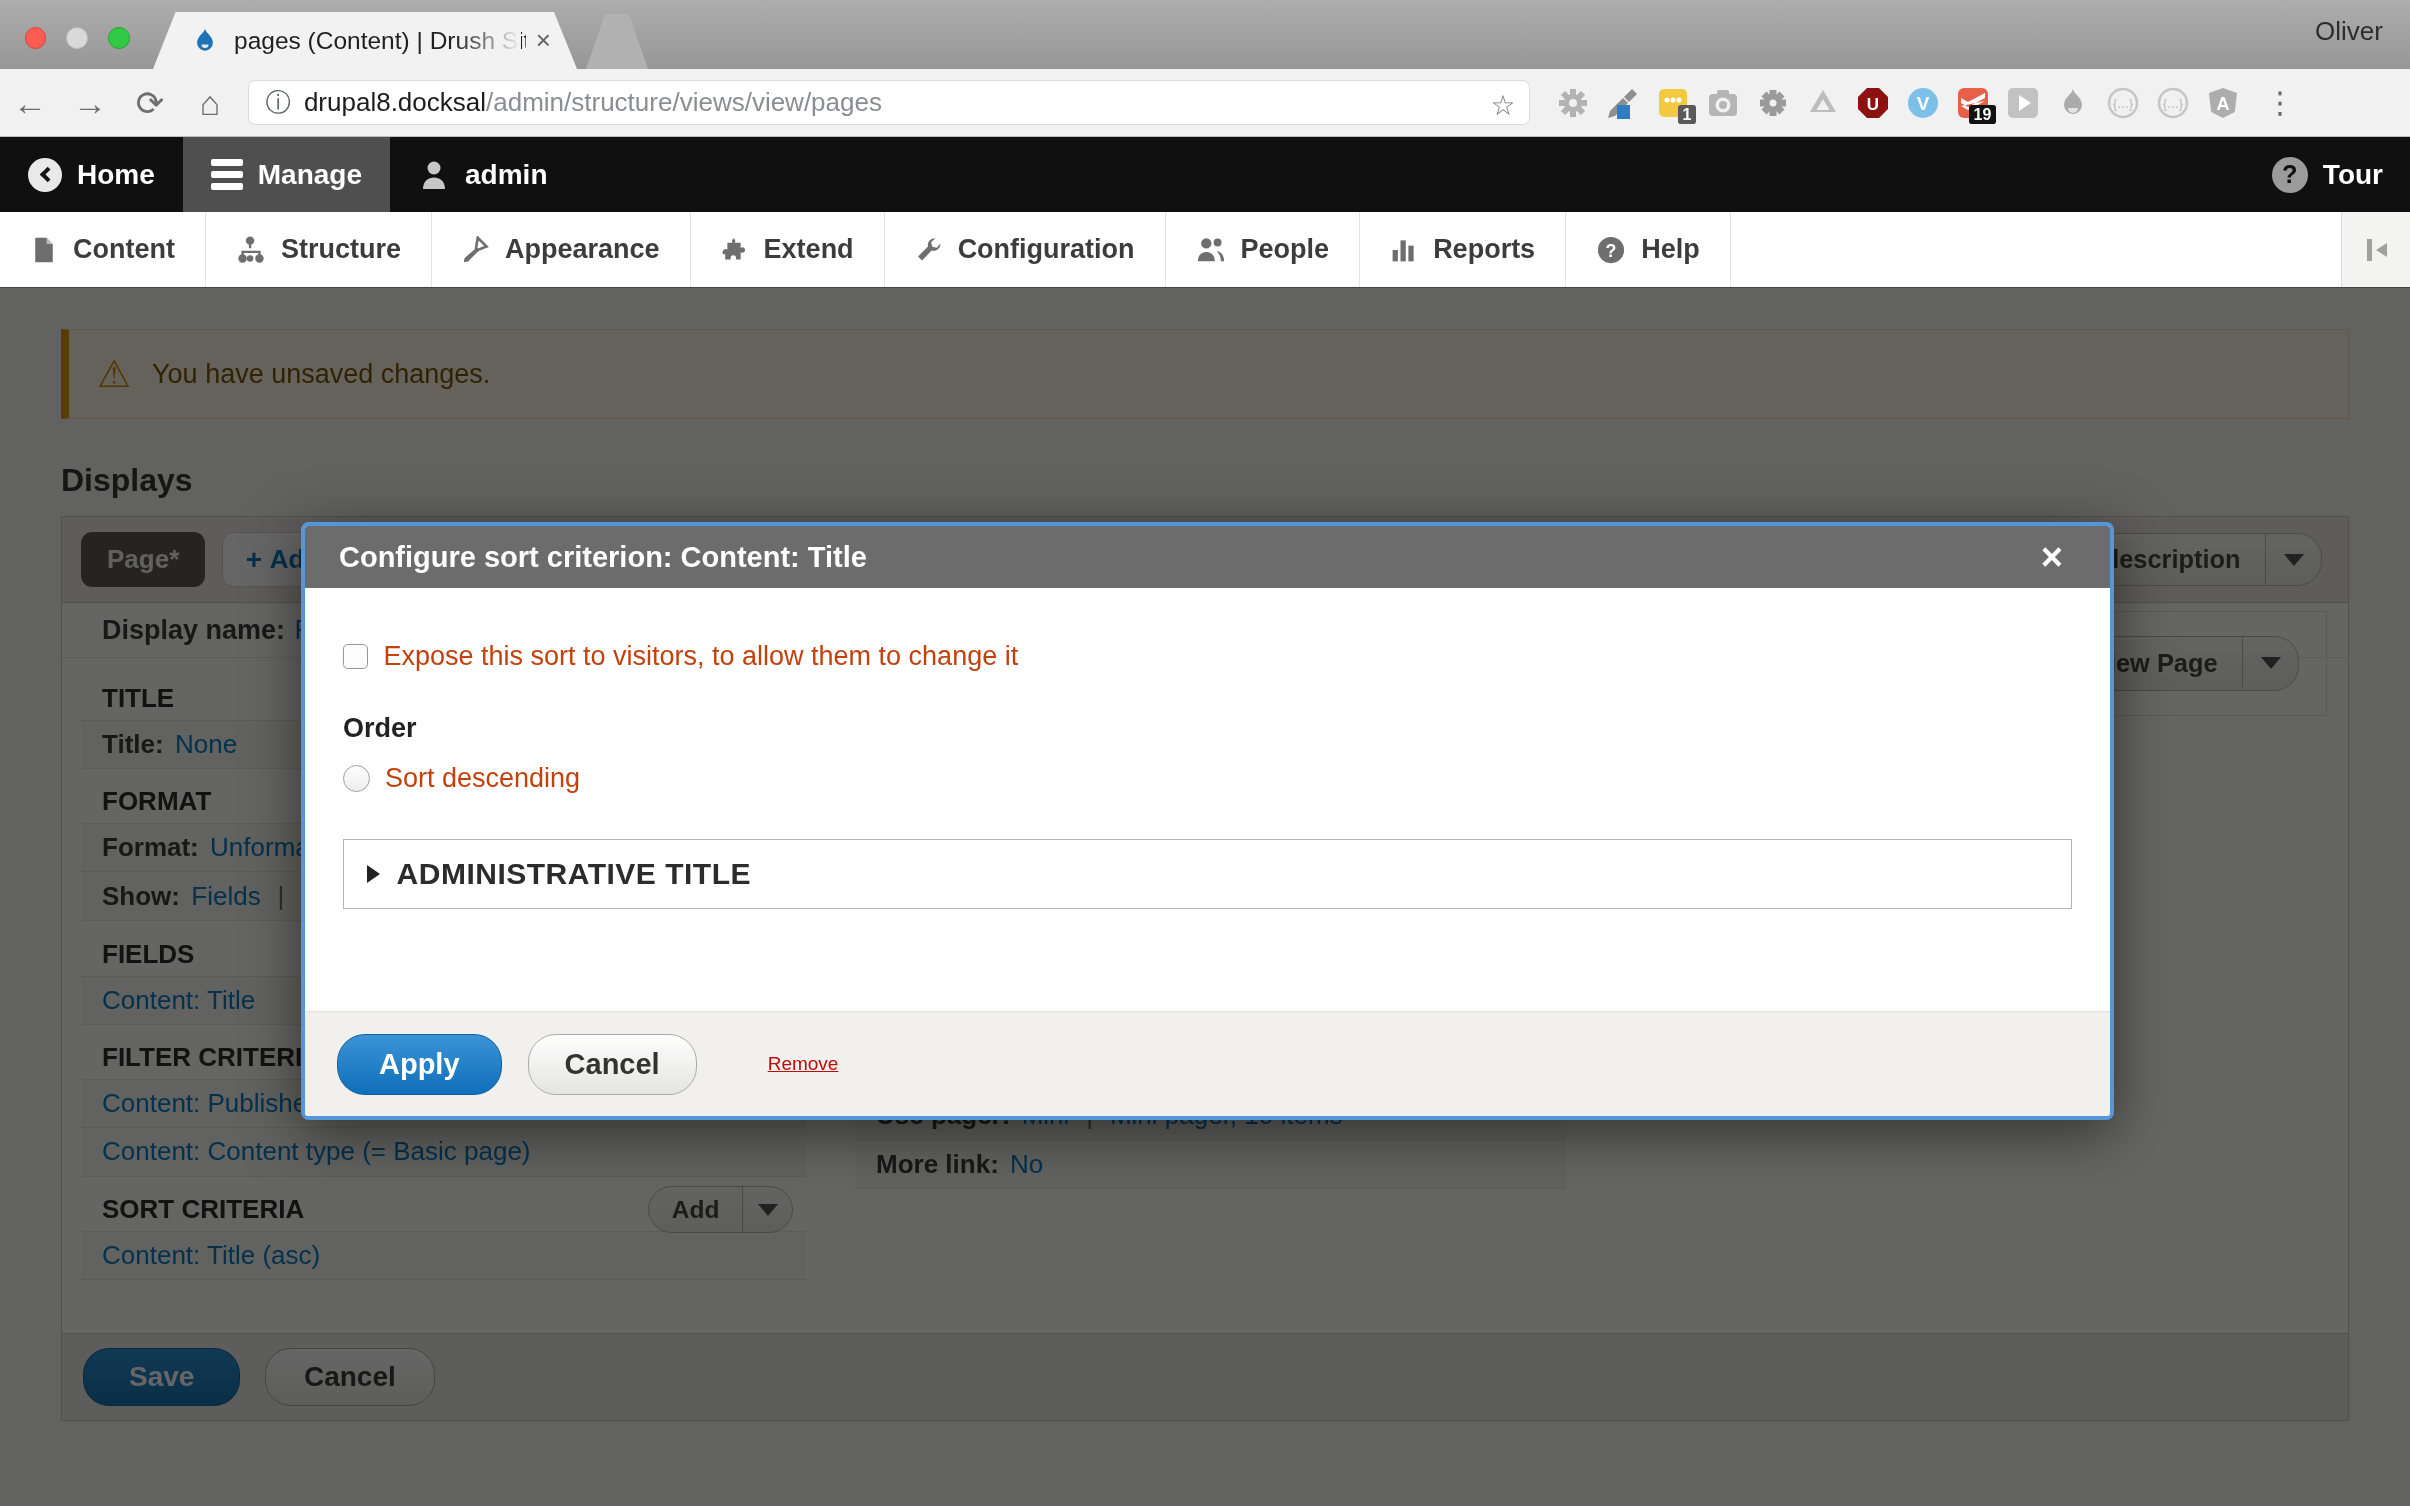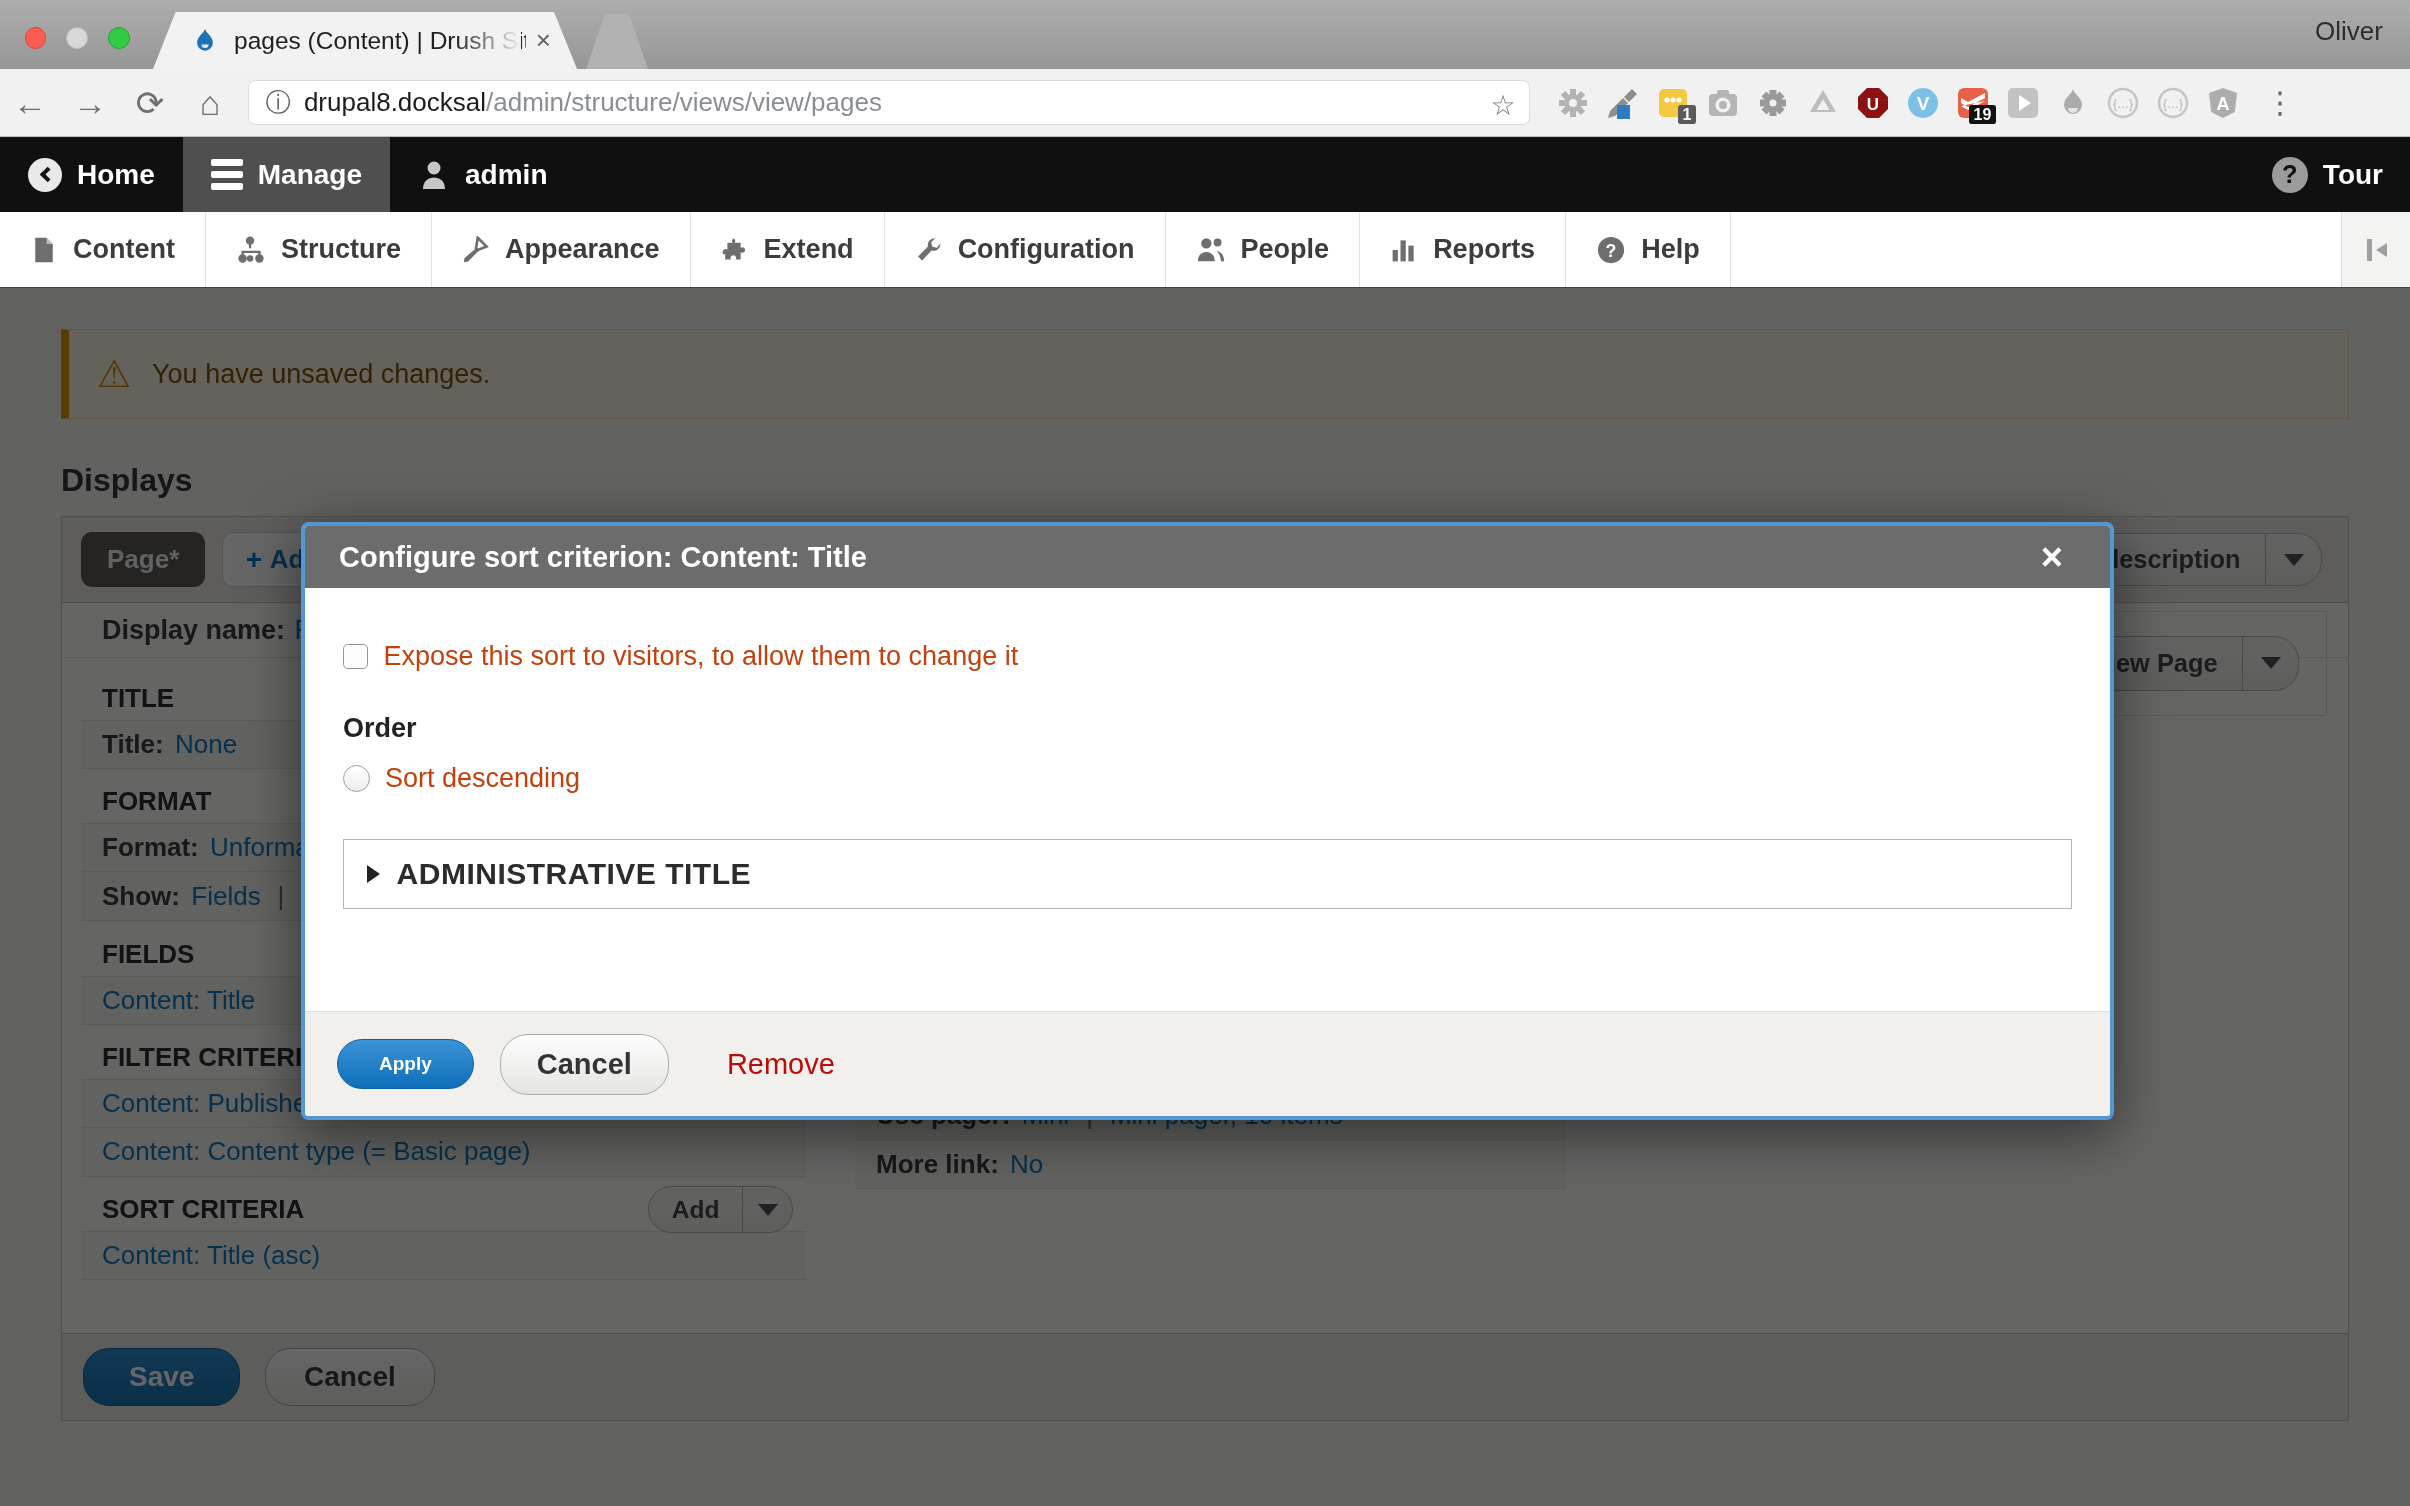--- a/index.html
+++ b/index.html
@@ -104,23 +104,23 @@
   .lbl{font-size:27px;color:#c2410c}
   .order-lbl{margin-top:41px;font-size:27px;font-weight:bold;color:#222}
   .radio-row{display:flex;align-items:center;gap:15px;margin-top:19px}
   .radio{width:27px;height:27px;border-radius:50%;background:linear-gradient(#fff,#ededed);border:0.9px solid #9d9d9d}
   .radio.on{background:#3b90e2;border:0.9px solid #2277c6;position:relative}
   .radio.on::after{content:"";position:absolute;left:8.5px;top:8.5px;width:10.4px;height:10.4px;border-radius:50%;background:#fff}
   .details{margin-top:45px;border:0.9px solid #b5b5b3;height:70px;display:flex;align-items:center;gap:17px;padding-left:22.6px}
   .tri{width:0;height:0;border-top:9.4px solid transparent;border-bottom:9.4px solid transparent;border-left:13px solid #222}
   .details-lbl{font-size:30px;font-weight:bold;color:#2c2c2c;letter-spacing:0.5px}
   .modal-ft{position:absolute;left:0;right:0;bottom:0;height:105px;background:#f1f0ec;border-top:0.9px solid #e0e0dc;display:flex;align-items:center;gap:26px;padding-left:32px}
-  .btn-apply{background:linear-gradient(#3c93d6,#0f6fba);border:0.9px solid #0d62a6;color:#fff;font-weight:bold;font-size:19px;border-radius:28px;padding:13px 41px}
+  .btn-apply{background:linear-gradient(#3c93d6,#0f6fba);border:0.9px solid #0d62a6;color:#fff;font-weight:bold;font-size:29px;border-radius:28px;padding:13px 41px}
   .btn-mcancel{background:linear-gradient(#fefefe,#e4e4e2);border:0.9px solid #ababab;color:#333;font-weight:bold;font-size:29px;border-radius:28px;padding:13px 36px}
-  .remove-link{color:#bd0b0b;font-size:29px;margin-left:32px}
+  .remove-link{color:#bd0b0b;font-size:19px;text-decoration:underline;margin-left:45px}
 
   svg{display:block}
 </style>
 </head>
 <body>
 
 <div class="titlebar">
   <div class="traffic">
     <span class="light red"></span>
     <span class="light gray"></span>

